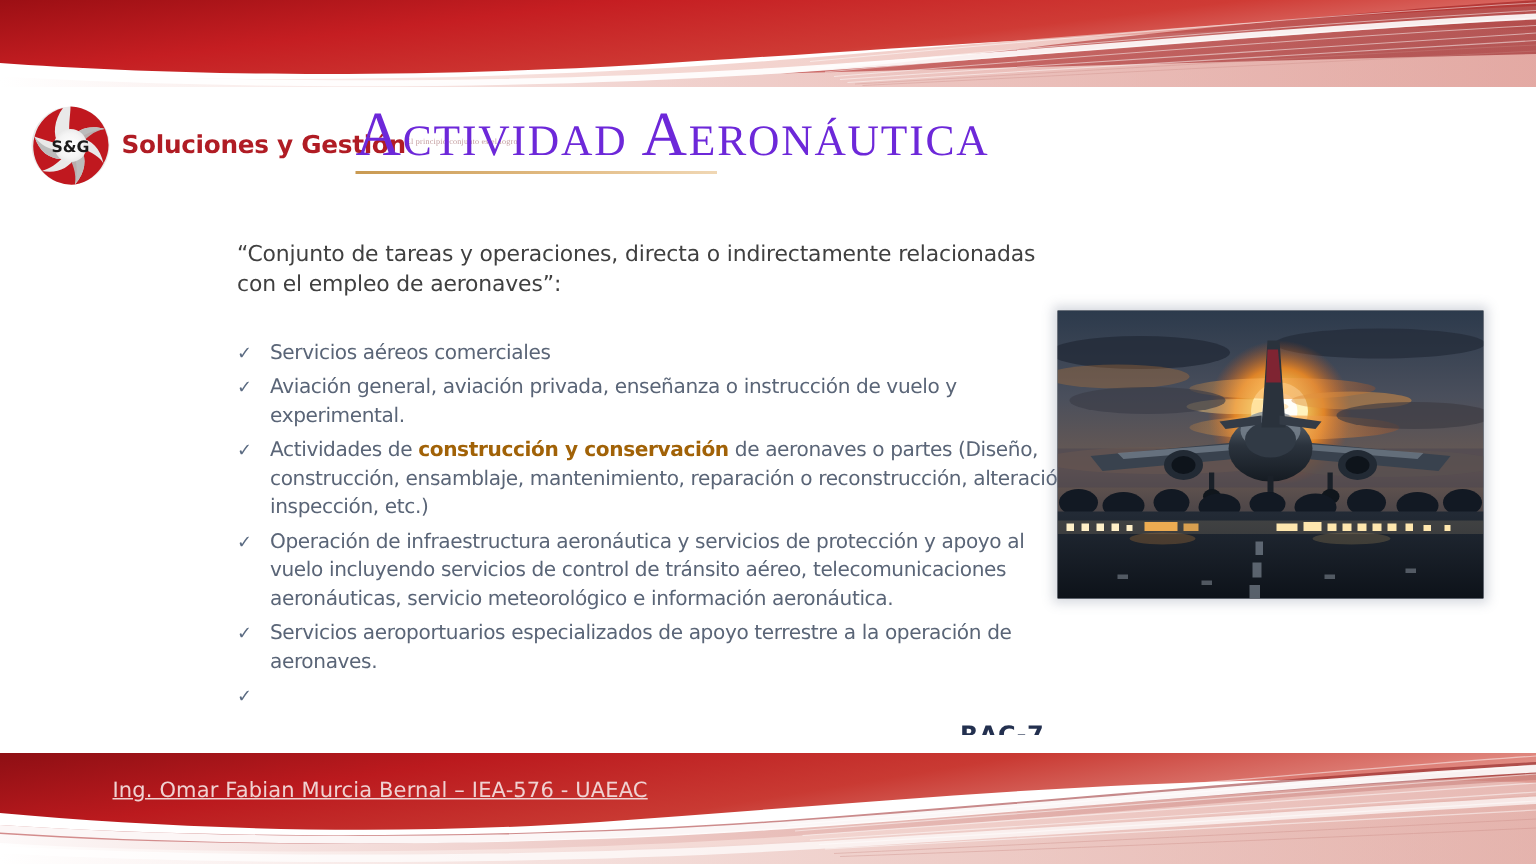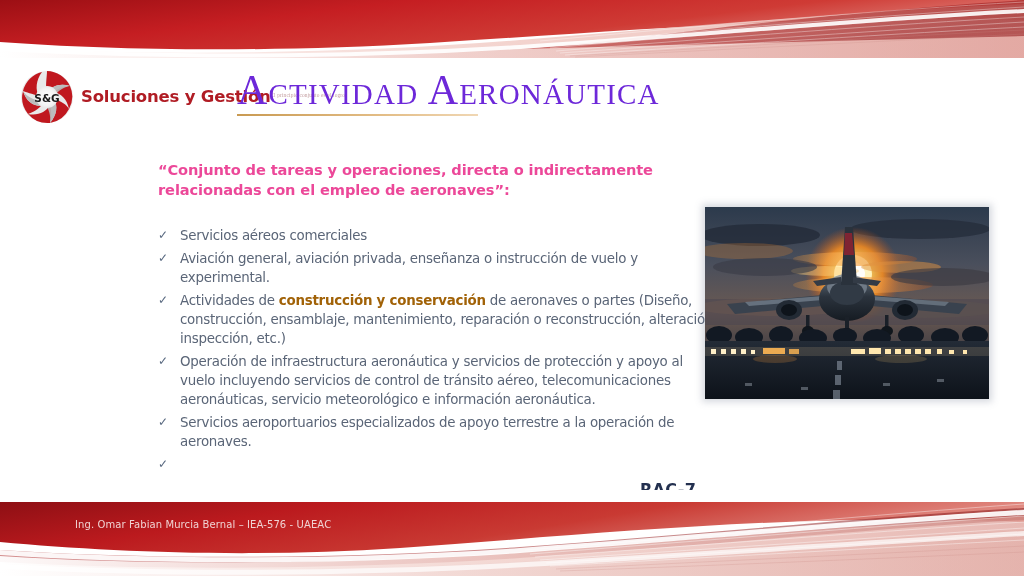--- a/index.html
+++ b/index.html
@@ -53,22 +53,22 @@
   }
   .title-rule{
     margin-top:2px;height:2px;width:241px;
     background:linear-gradient(to right,#c99a52,#e3bd86 60%,#f0d7b4);
   }
 
   
   .lead{
     position:absolute;left:158px;top:160px;width:560px;
     font-family:"DejaVu Sans", sans-serif;
-    font-weight:bold;font-size:14.6px;line-height:1.35;
-    color:#ec4899;letter-spacing:-.1px;
+    font-weight:normal;font-size:14.6px;line-height:1.35;
+    color:#404040;letter-spacing:-.1px;
   }
   .bullets{
     position:absolute;left:158px;top:226px;width:560px;
   }
   .bullet{
     display:flex;align-items:flex-start;gap:11px;
     margin-bottom:4px;
   }
   .tick{
     font-size:12px;color:#5b6b82;line-height:1.45;
@@ -95,22 +95,23 @@
     width:284px;height:192px;
     box-shadow:0 0 7px 3px rgba(120,130,150,.30);
     overflow:hidden;background:#0b1522;
   }
   .photo svg{display:block;width:100%;height:100%;}
 
   
   .footer-text{
     position:absolute;left:75px;top:519px;
     font-family:"DejaVu Sans", sans-serif;
-    font-size:10px;color:#f0d2d2;letter-spacing:.1px;
+    font-size:14px;color:#f0d2d2;letter-spacing:.1px;
     white-space:nowrap;
+    text-decoration:underline;
   }
 </style>
 </head>
 <body>
 
 <div class="slide">
 
   <div class="banner banner-top">
     <svg viewBox="0 0 1024 58" preserveAspectRatio="none">
       <defs>

